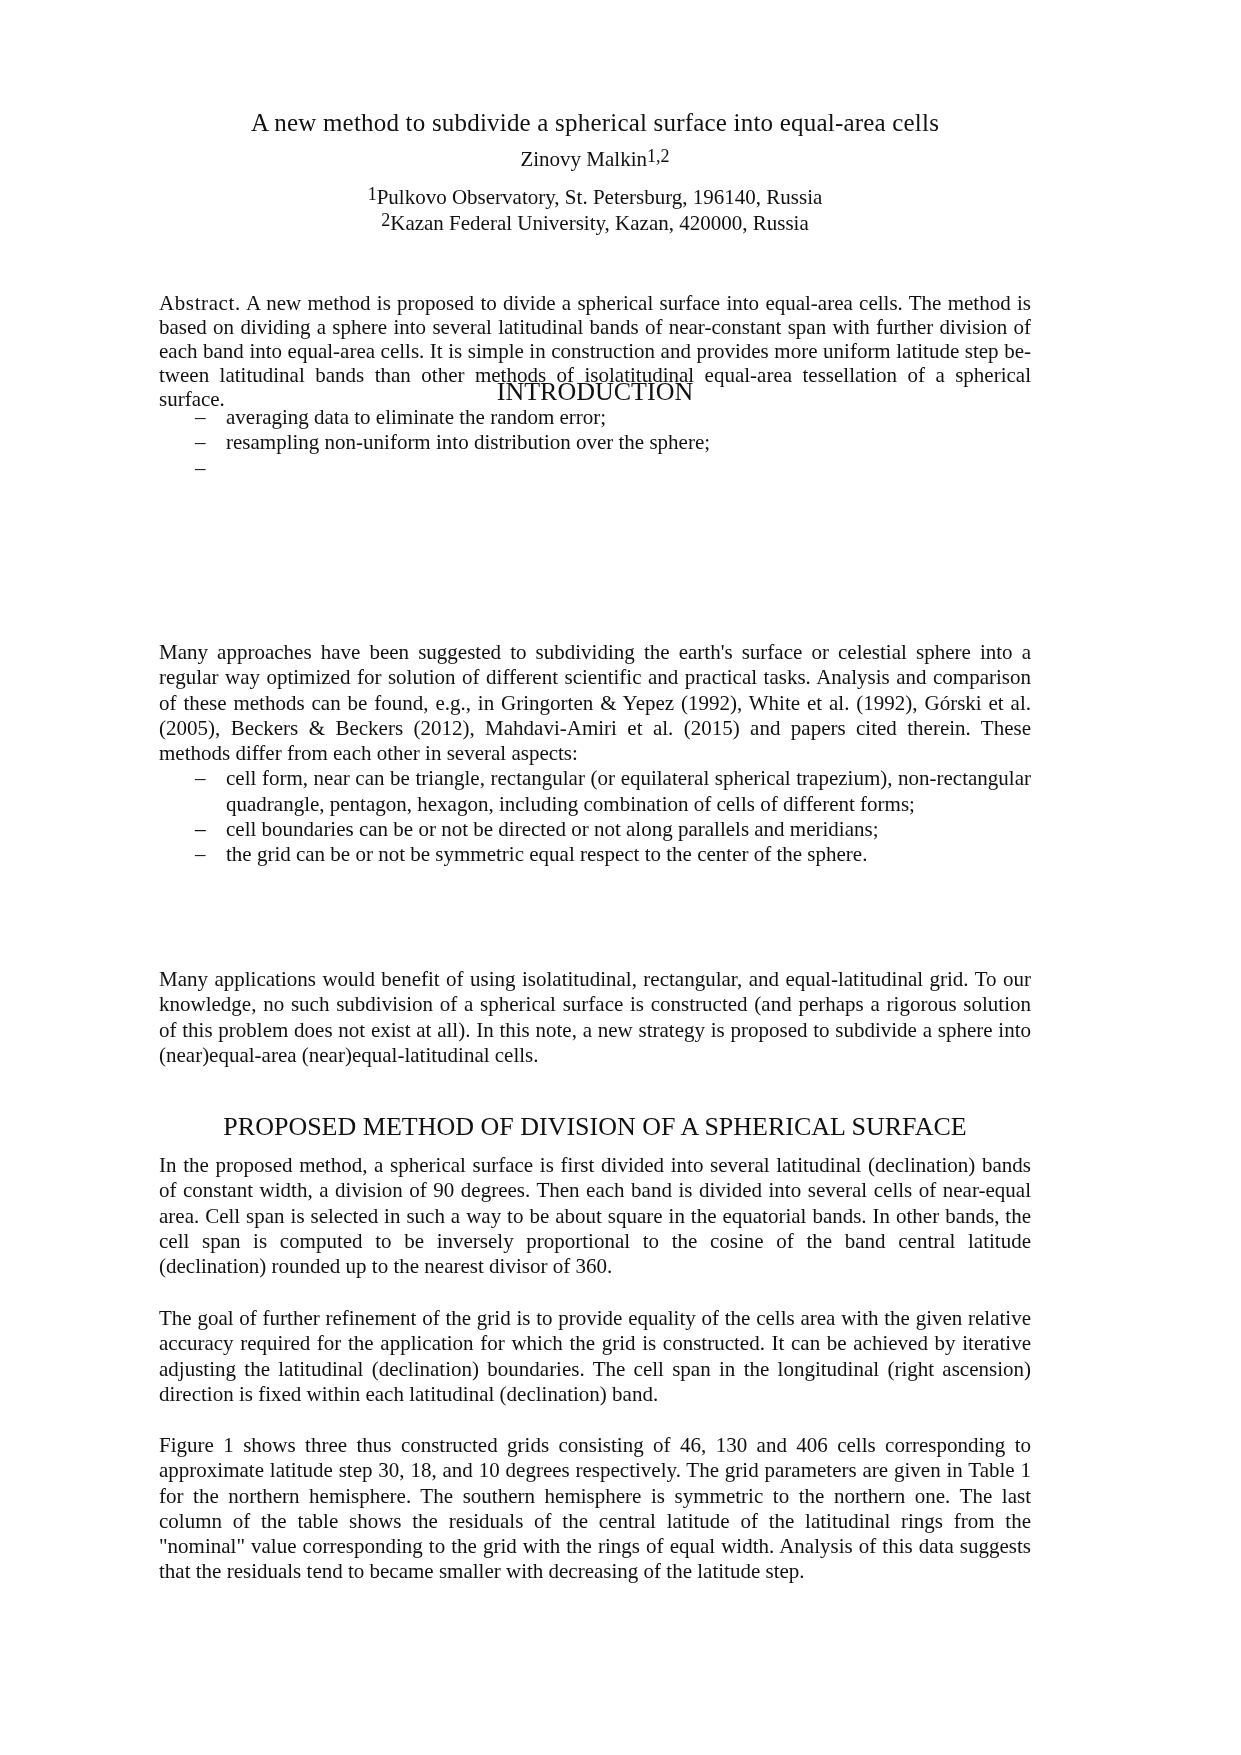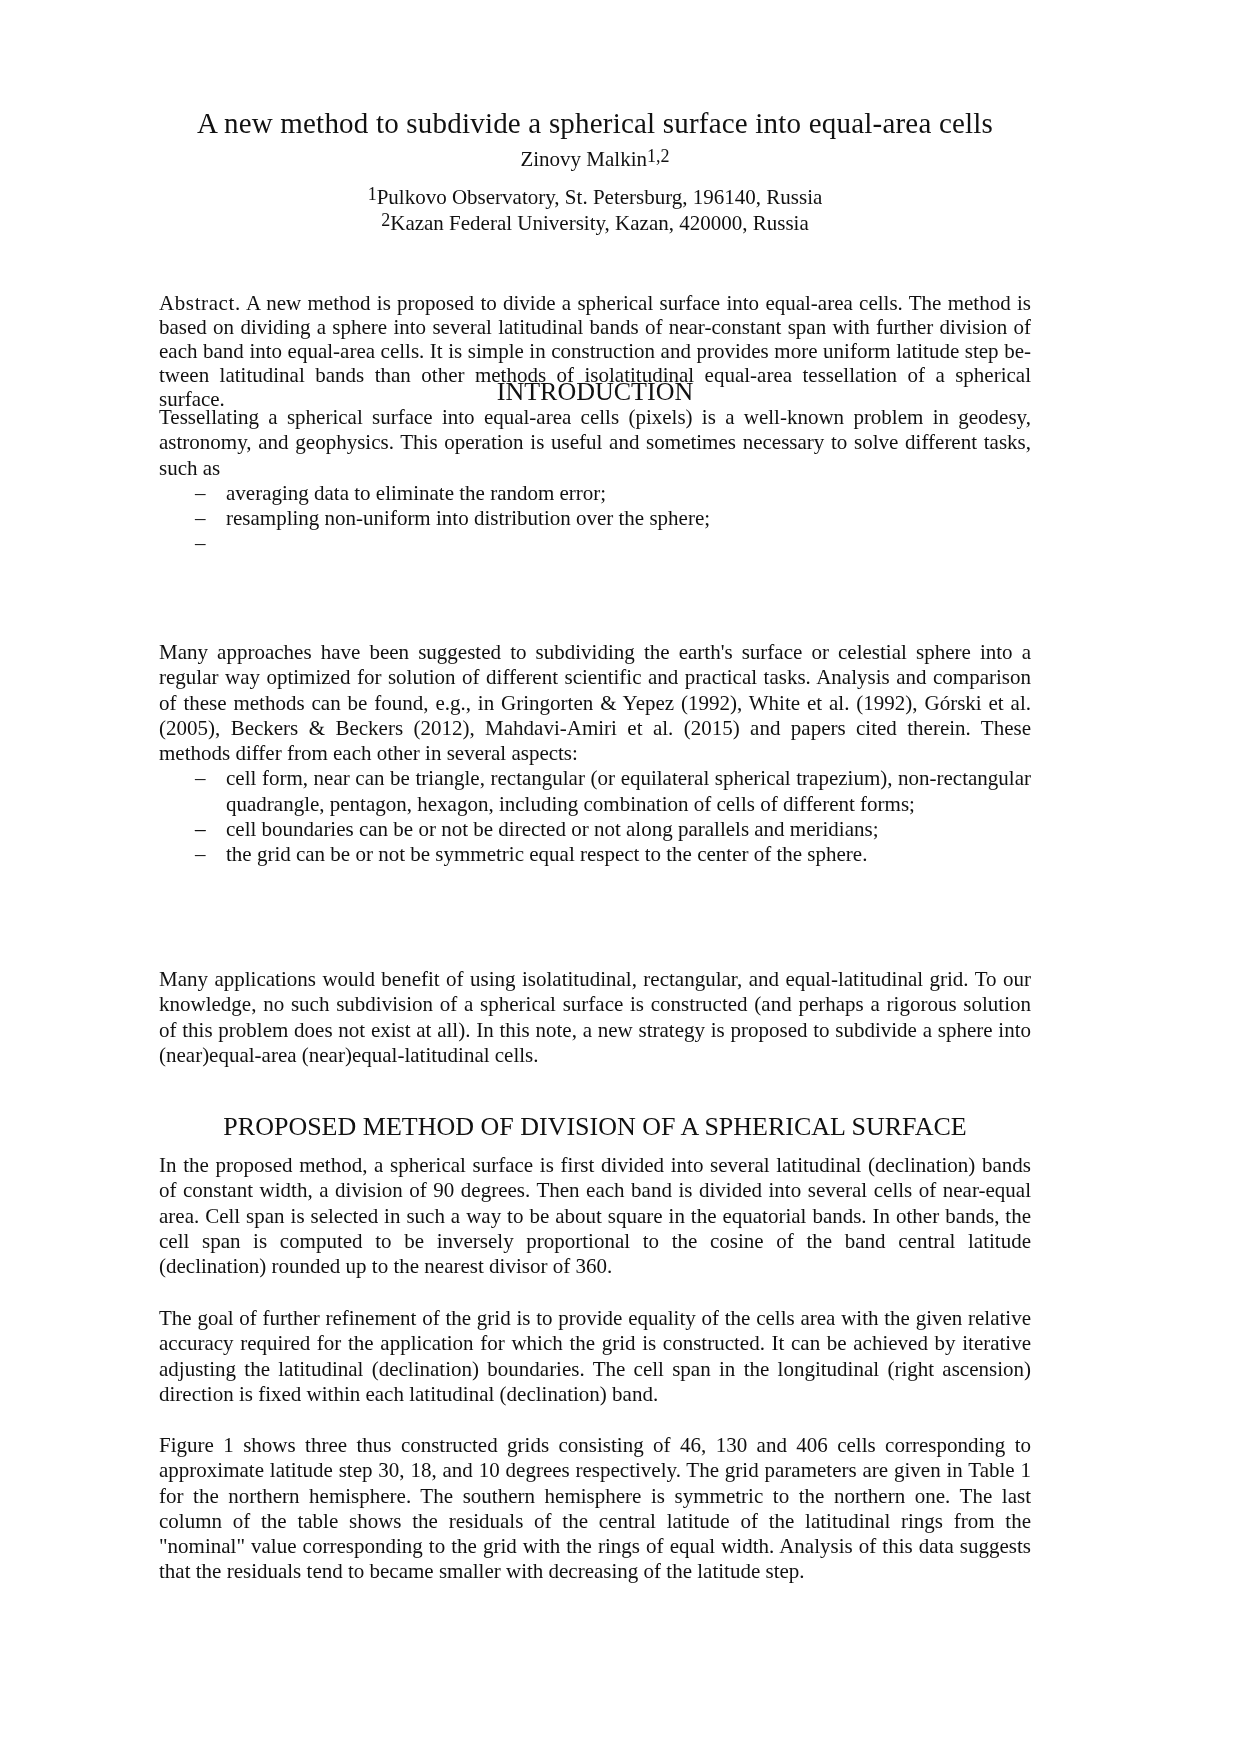--- a/index.html
+++ b/index.html
@@ -4,21 +4,21 @@
   <style>
     html, body { margin: 0; padding: 0; background: #ffffff; }
     body {
       width: 1241px; height: 1755px; position: relative; overflow: hidden;
       font-family: "Liberation Serif", "DejaVu Serif", serif;
       color: #111111;
     }
     .page { position: absolute; left: 159px; top: 0; width: 872px; }
     .title {
       position: absolute; top: 108px; left: 0; width: 872px; text-align: center;
-      font-size: 29px; letter-spacing: 0.2px; line-height: 30px;
+      font-size: 25px; letter-spacing: 0.2px; line-height: 30px;
     }
     .author {
       position: absolute; top: 146px; left: 0; width: 872px; text-align: center;
       font-size: 21px; line-height: 26px;
     }
     .affil {
       position: absolute; left: 0; width: 872px; text-align: center;
       font-size: 21px; line-height: 26px;
     }
     .affil1 { top: 184px; }
@@ -57,21 +57,20 @@
   <div class="author"><span>Zinovy Malkin</span><sup>1,2</sup></div>
 
   <div class="affil affil1"><sup>1</sup><span>Pulkovo Observatory, St. Petersburg, 196140, Russia</span></div>
   <div class="affil affil2"><sup>2</sup><span>Kazan Federal University, Kazan, 420000, Russia</span></div>
 
   <div class="abstract"><span class="label">Abstract.</span> <span>A new method is proposed to divide a spherical surface into equal-area cells. The method is based on dividing a sphere into several latitudinal bands of near-constant span with further division of each band into equal-area cells. It is simple in construction and provides more uniform latitude step be­tween latitudinal bands than other methods of isolatitudinal equal-area tessellation of a spherical surface.</span></div>
 
   <div class="section-heading" style="top:379px;">INTRODUCTION</div>
 
   <div class="para" style="top:405px;">
-    <div>Tessellating a spherical surface into equal-area cells (pixels) is a well-known problem in geode­sy, astronomy, and geophysics. This operation is useful and sometimes necessary to solve differ­ent tasks, such as</div>
     <ul class="dash">
       <li><span class="dash-mark">–</span><span>averaging data to eliminate the random error;</span></li>
       <li><span class="dash-mark">–</span><span>resampling non-uniform into distribution over the sphere;</span></li>
       <li><span class="dash-mark">–</span></li>
     </ul>
   </div>
 
   <div class="para" style="top:640px;">
     <div>Many approaches have been suggested to subdividing the earth's surface or celestial sphere into a regular way optimized for solution of different scientific and practical tasks. Analysis and com­parison of these methods can be found, e.g., in Gringorten &amp; Yepez (1992), White et al. (1992), Górski et al. (2005), Beckers &amp; Beckers (2012), Mahdavi-Amiri et al. (2015) and papers cited therein. These methods differ from each other in several aspects:</div>
     <ul class="dash">

